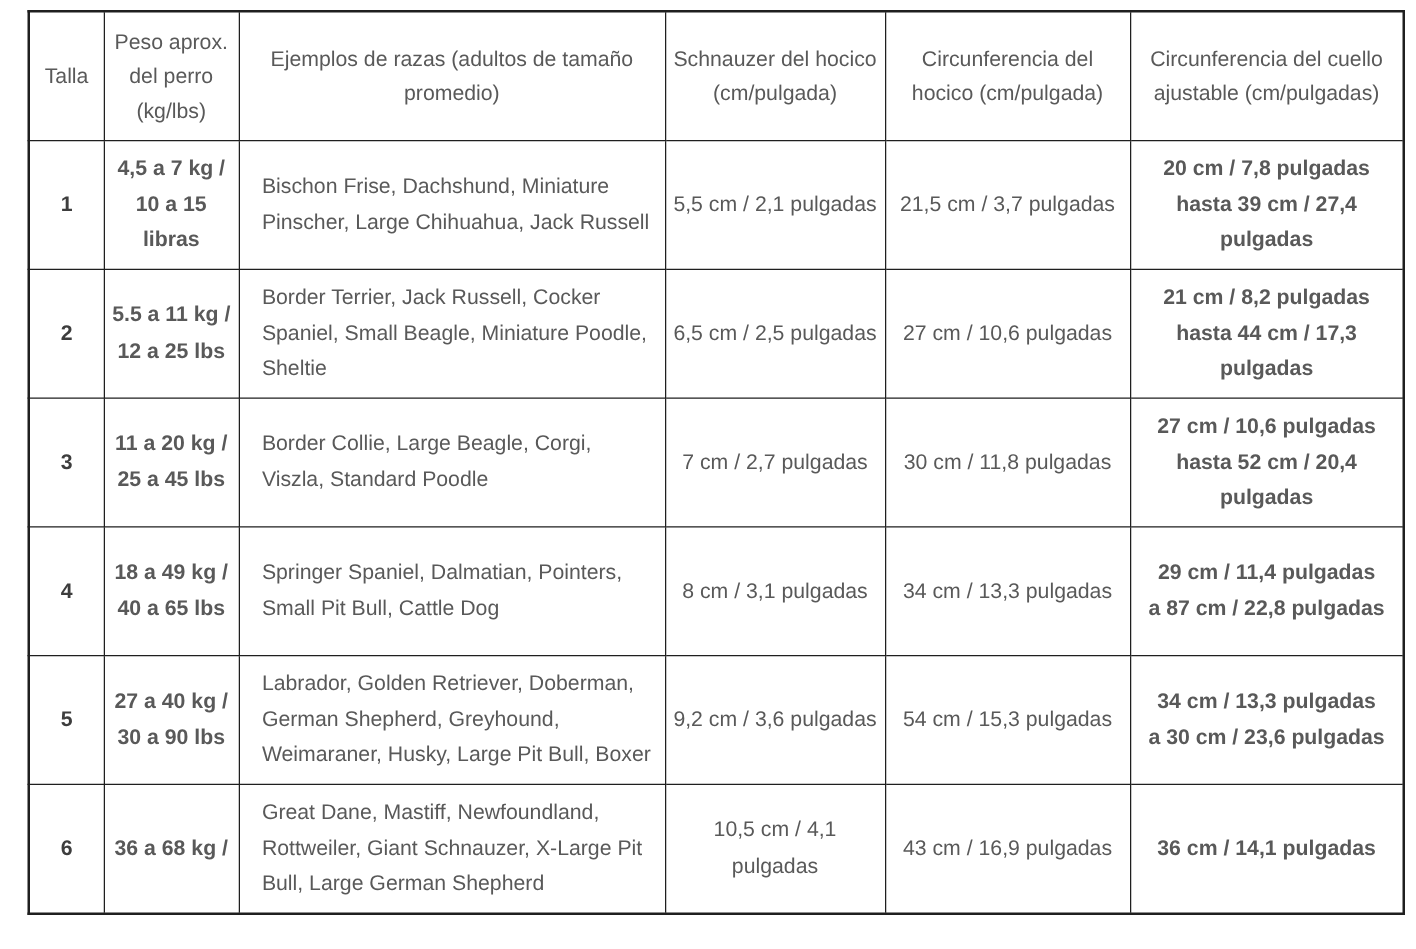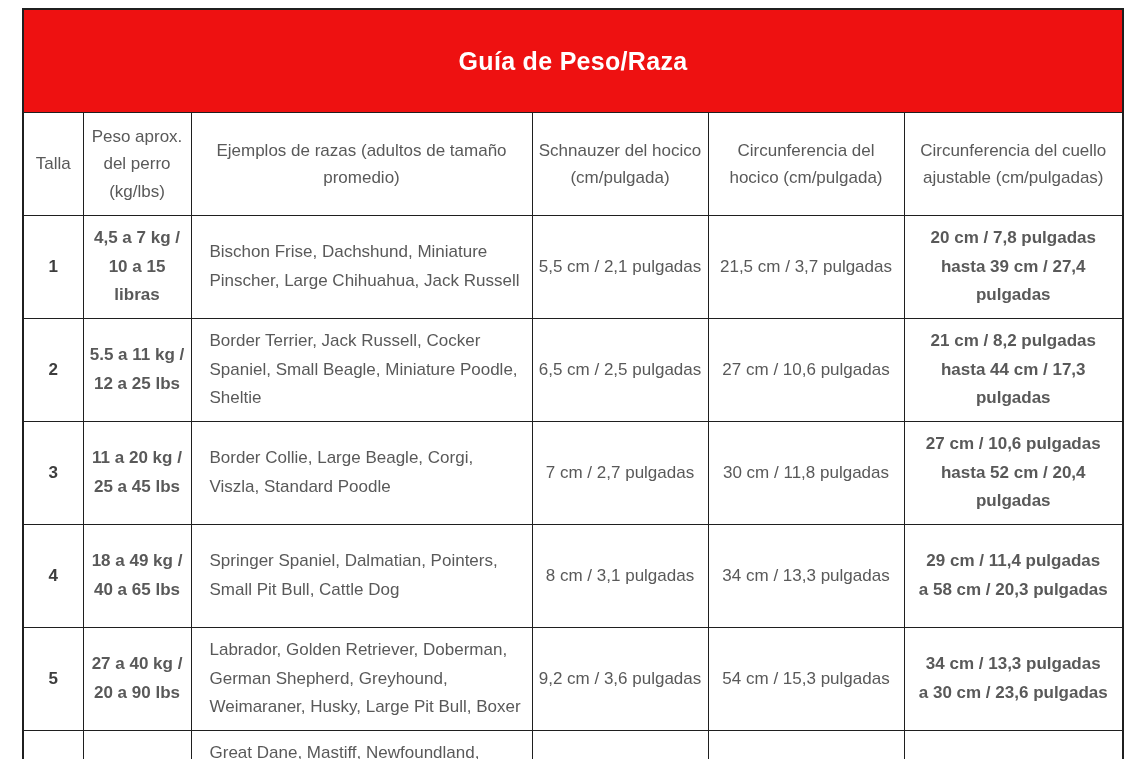--- a/index.html
+++ b/index.html
@@ -64,23 +64,20 @@
   <colgroup>
     <col style="width:60px">
     <col style="width:108px">
     <col style="width:341px">
     <col style="width:176px">
     <col style="width:196px">
     <col style="width:219px">
   </colgroup>
   <tbody>
     <tr>
-      <td class="title-bar" colspan="6">Guía de Peso/Raza</td>
-    </tr>
-    <tr>
       <th>Talla</th>
       <th>Peso aprox. del perro (kg/lbs)</th>
       <th>Ejemplos de razas (adultos de tamaño promedio)</th>
       <th>Schnauzer del hocico (cm/pulgada)</th>
       <th>Circunferencia del hocico (cm/pulgada)</th>
       <th>Circunferencia del cuello ajustable (cm/pulgadas)</th>
     </tr>
 
     <tr>
       <td class="talla-cell">1</td>
@@ -131,29 +128,29 @@
       <td class="talla-cell">4</td>
       <td class="peso-cell">
         <span class="line">18 a 49 kg /</span>
         <span class="line">40 a 65 lbs</span>
       </td>
       <td class="razas-cell">Springer Spaniel, Dalmatian, Pointers, Small Pit Bull, Cattle Dog</td>
       <td>8 cm / 3,1 pulgadas</td>
       <td>34 cm / 13,3 pulgadas</td>
       <td>
         <span class="line">29 cm / 11,4 pulgadas</span>
-        <span class="line">a 58 cm / 20,3 pulgadas</span>
+        <span class="line">a 87 cm / 22,8 pulgadas</span>
       </td>
     </tr>
 
     <tr>
       <td class="talla-cell">5</td>
       <td class="peso-cell">
         <span class="line">27 a 40 kg /</span>
-        <span class="line">20 a 90 lbs</span>
+        <span class="line">30 a 90 lbs</span>
       </td>
       <td class="razas-cell">Labrador, Golden Retriever, Doberman, German Shepherd, Greyhound, Weimaraner, Husky, Large Pit Bull, Boxer</td>
       <td>9,2 cm / 3,6 pulgadas</td>
       <td>54 cm / 15,3 pulgadas</td>
       <td>
         <span class="line">34 cm / 13,3 pulgadas</span>
         <span class="line">a 30 cm / 23,6 pulgadas</span>
       </td>
     </tr>
 

